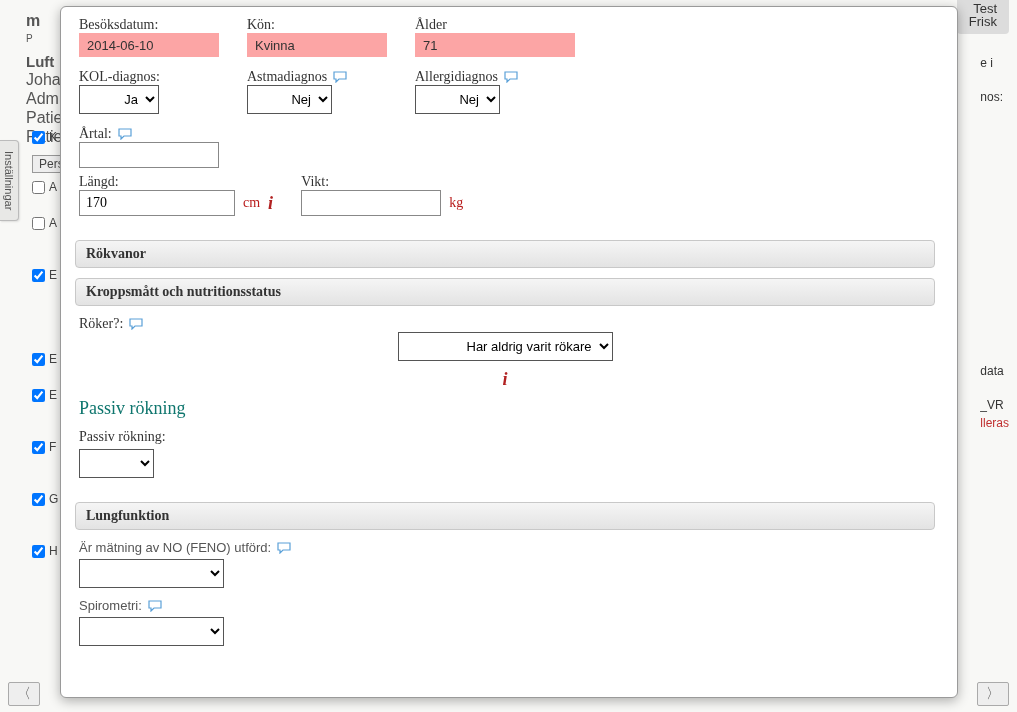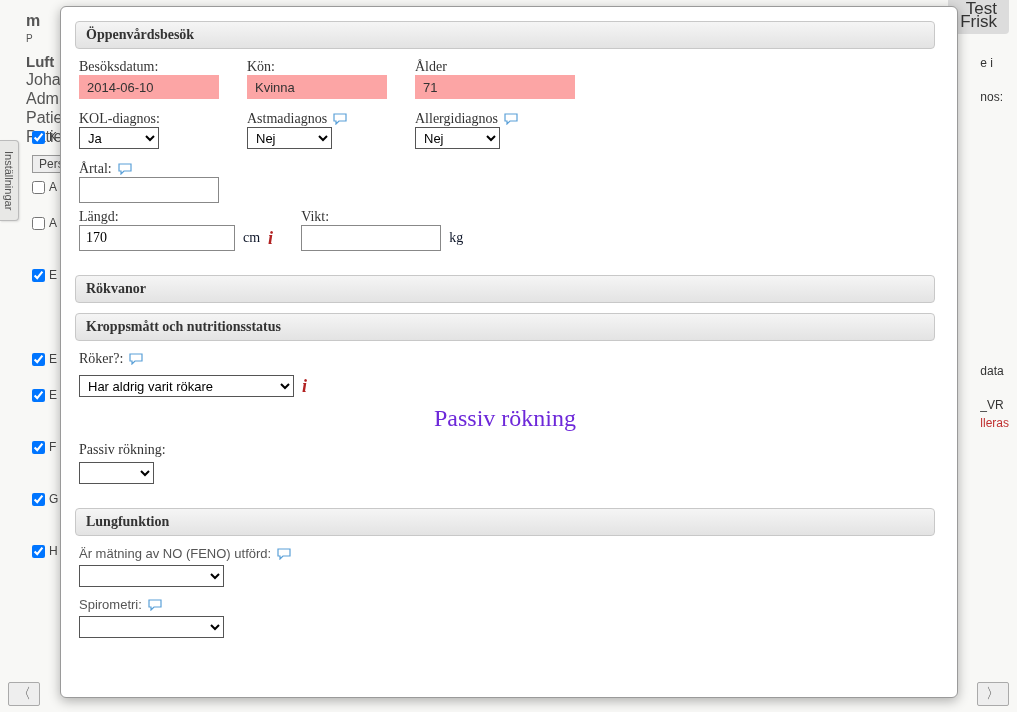--- a/index.html
+++ b/index.html
@@ -9,21 +9,21 @@
     font-size: 13px;
     background: #f8f8f6;
     color: #333;
     width: 1017px; height: 712px;
     overflow: hidden;
     position: relative;
   }
 
   
   .bg-shell { position:absolute; left:0; top:0; right:0; bottom:0; background:#f8f8f6; }
-  .bg-tab { position:absolute; right:8px; top:0; background:#dcdcdc; color:#333; padding:2px 12px 6px; font-size:17px; line-height:13px; border-radius:0 0 4px 4px; text-align:right;}
+  .bg-tab { position:absolute; right:8px; top:0; background:#dcdcdc; color:#333; padding:2px 12px 6px; font-size:13px; line-height:13px; border-radius:0 0 4px 4px; text-align:right;}
   .bg-left { position:absolute; left:26px; top:12px; color:#444; }
   .bg-left .m { font-weight:bold; font-size:16px; color:#555;}
   .bg-left .p { font-size:10px; color:#555;}
   .bg-left .bold { font-weight:bold; }
   .bg-left .line { font-size:16px; color:#555; margin-top:1px;}
   .bg-check-list { position:absolute; left:32px; top:130px; font-size:12px; color:#444;}
   .bg-check-list label { display:flex; align-items:center; gap:4px; margin-bottom:6px;}
   .bg-check-list input { margin:0; }
   .bg-check-list .spacer { height:16px;}
   .bg-check-list .dropdown { border:1px solid #999; background:#eee; padding:1px 6px; font-size:12px; margin-top:2px; display:inline-block;}
@@ -127,49 +127,49 @@
     padding:3px 6px;
     font-size:14px;
     height:26px;
     width:140px;
     font-family: Georgia, serif;
   }
   select.dropdown {
     border:1px solid #555;
     background:#fff;
     font-size:13px;
-    height:22px;
+    height:29px;
     padding:1px 4px;
+    text-align:right;
   }
   select.dropdown.w80 { width:80px;}
   select.dropdown.w75 { width:75px;}
   select.dropdown.w90 { width:85px;}
   select.dropdown.w140{ width:145px;}
   select.dropdown.w215{ width:215px;}
 
   .inline-row { display:flex; align-items:center; gap:8px;}
-  .unit { font-family: Georgia, serif; font-size:14px; color:#0f172a;}
+  .unit { font-family: Georgia, serif; font-size:14px; color:#b91c1c;}
 
   .info-i {
     font-family: Georgia, serif;
     font-style: italic;
     font-weight: bold;
     color:#b22222;
     font-size:18px;
   }
   .bubble-icon { display:inline-flex;}
   .bubble-icon svg { width:14px;height:12px;}
 
   h3.subheading {
     font-family: Georgia, 'Times New Roman', serif;
-    font-size:24px;
+    font-size:18px;
     font-weight:normal;
     margin:8px 0 10px 0;
-    color:#6d28d9;
-    text-align:center;
+    color:#0f766e;
   }
 
   
   .dialog-body::-webkit-scrollbar { width:14px; }
   .dialog-body::-webkit-scrollbar-track { background:#f0f0f0;}
   .dialog-body::-webkit-scrollbar-thumb { background:#c4c4c4; border:1px solid #aaa; border-radius:2px;}
 </style>
 </head>
 <body>
 
@@ -251,21 +251,20 @@
     <div class="arrow-btn">〉</div>
   </div>
 
   <div class="settings-tab">Inställningar</div>
 </div>
 
 <div class="dialog">
 
   <div class="dialog-body">
 
-    <div class="section-header serif">Öppenvårdsbesök</div>
     <div class="form-block">
       <div class="form-row">
         <div class="form-col">
           <label class="field-label">Besöksdatum:</label>
           <input class="readonly" readonly="" value="2014-06-10" style="">
         </div>
         <div class="form-col">
           <label class="field-label">Kön:</label>
           <input class="readonly" readonly="" value="Kvinna" style="">
         </div>
@@ -348,21 +347,21 @@
     <div class="section-header serif">Kroppsmått och nutritionsstatus</div>
     <div class="form-block">
       <label class="field-label">
         <span>Röker?:</span>
         <span class="bubble-icon">
             <svg viewBox="0 0 14 12">
               <path d="M1 1h12v7H6l-3 3V8H1z" fill="none" stroke="#5aa0d8" stroke-width="1.2"></path>
             </svg>
           </span>
       </label>
-      <div class="inline-row" style="margin-top:8px;">
+      <div class="inline-row" style="margin-top:0;flex-direction:column;">
         <select class="dropdown w215">
           <option>Har aldrig varit rökare</option>
         </select>
         <span class="info-i">i</span>
       </div>
 
       <h3 class="subheading">Passiv rökning</h3>
       <label class="field-label">Passiv rökning:</label>
       <select class="dropdown w75" style="margin-top:4px;">
         <option></option>

